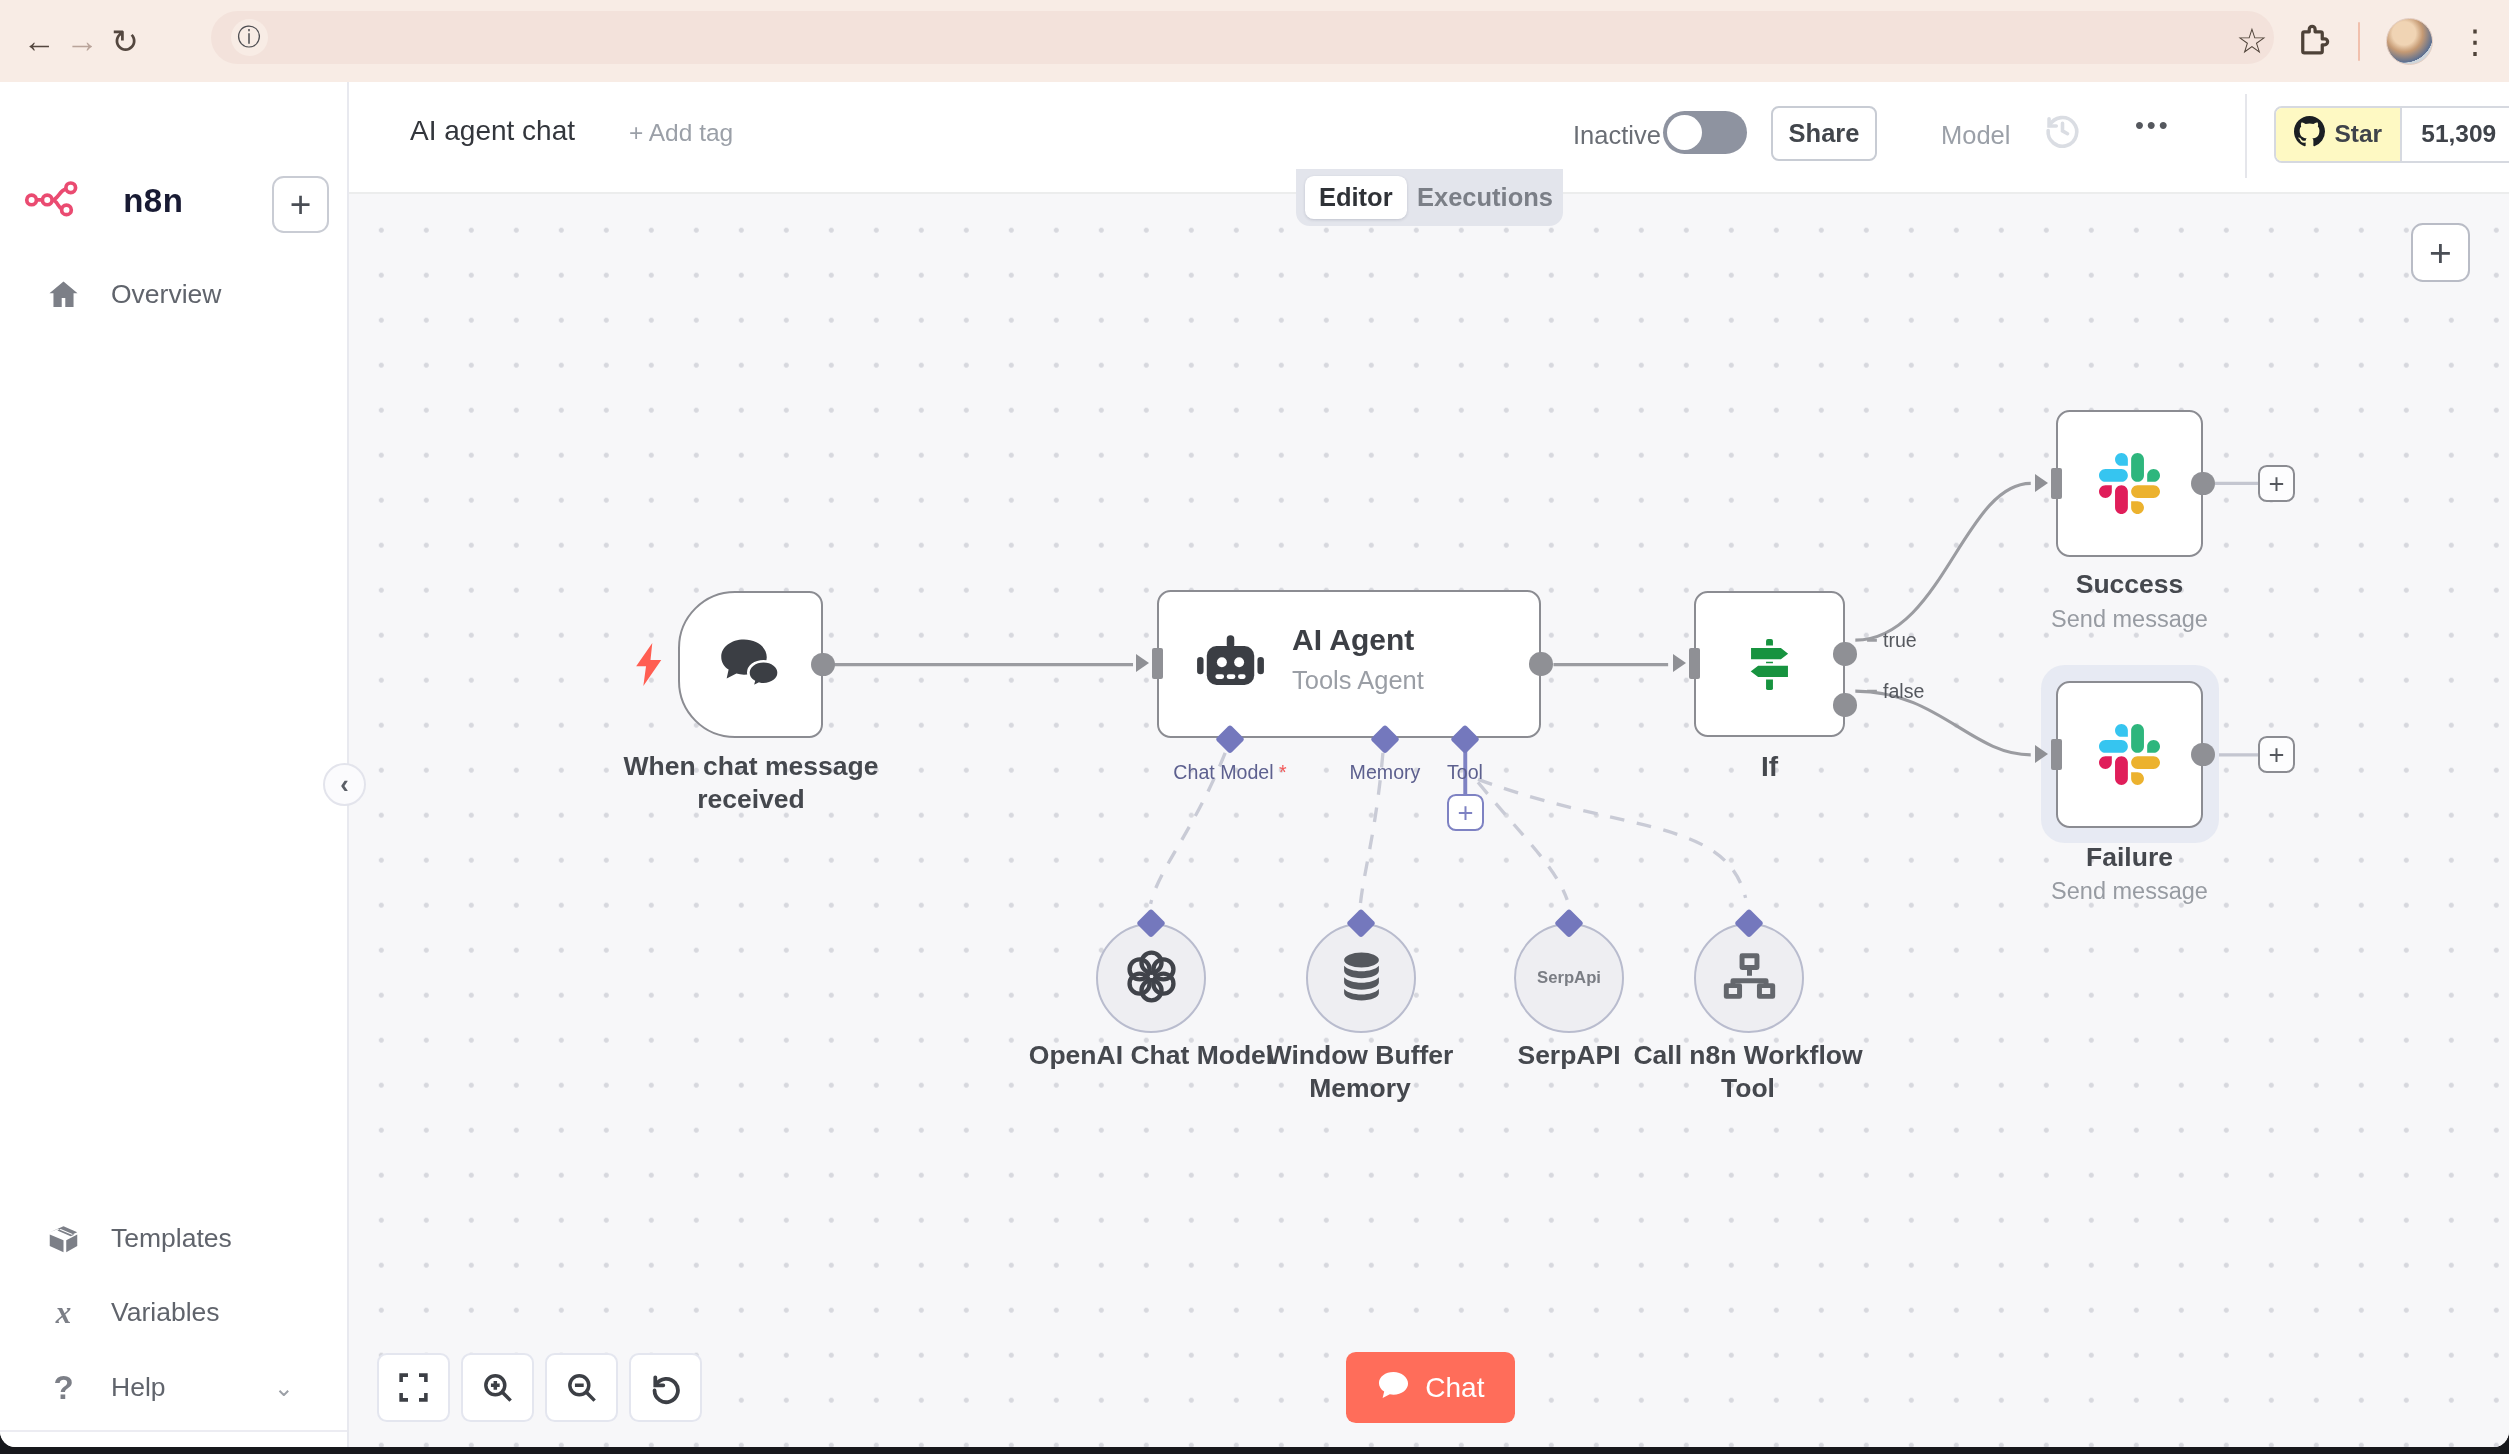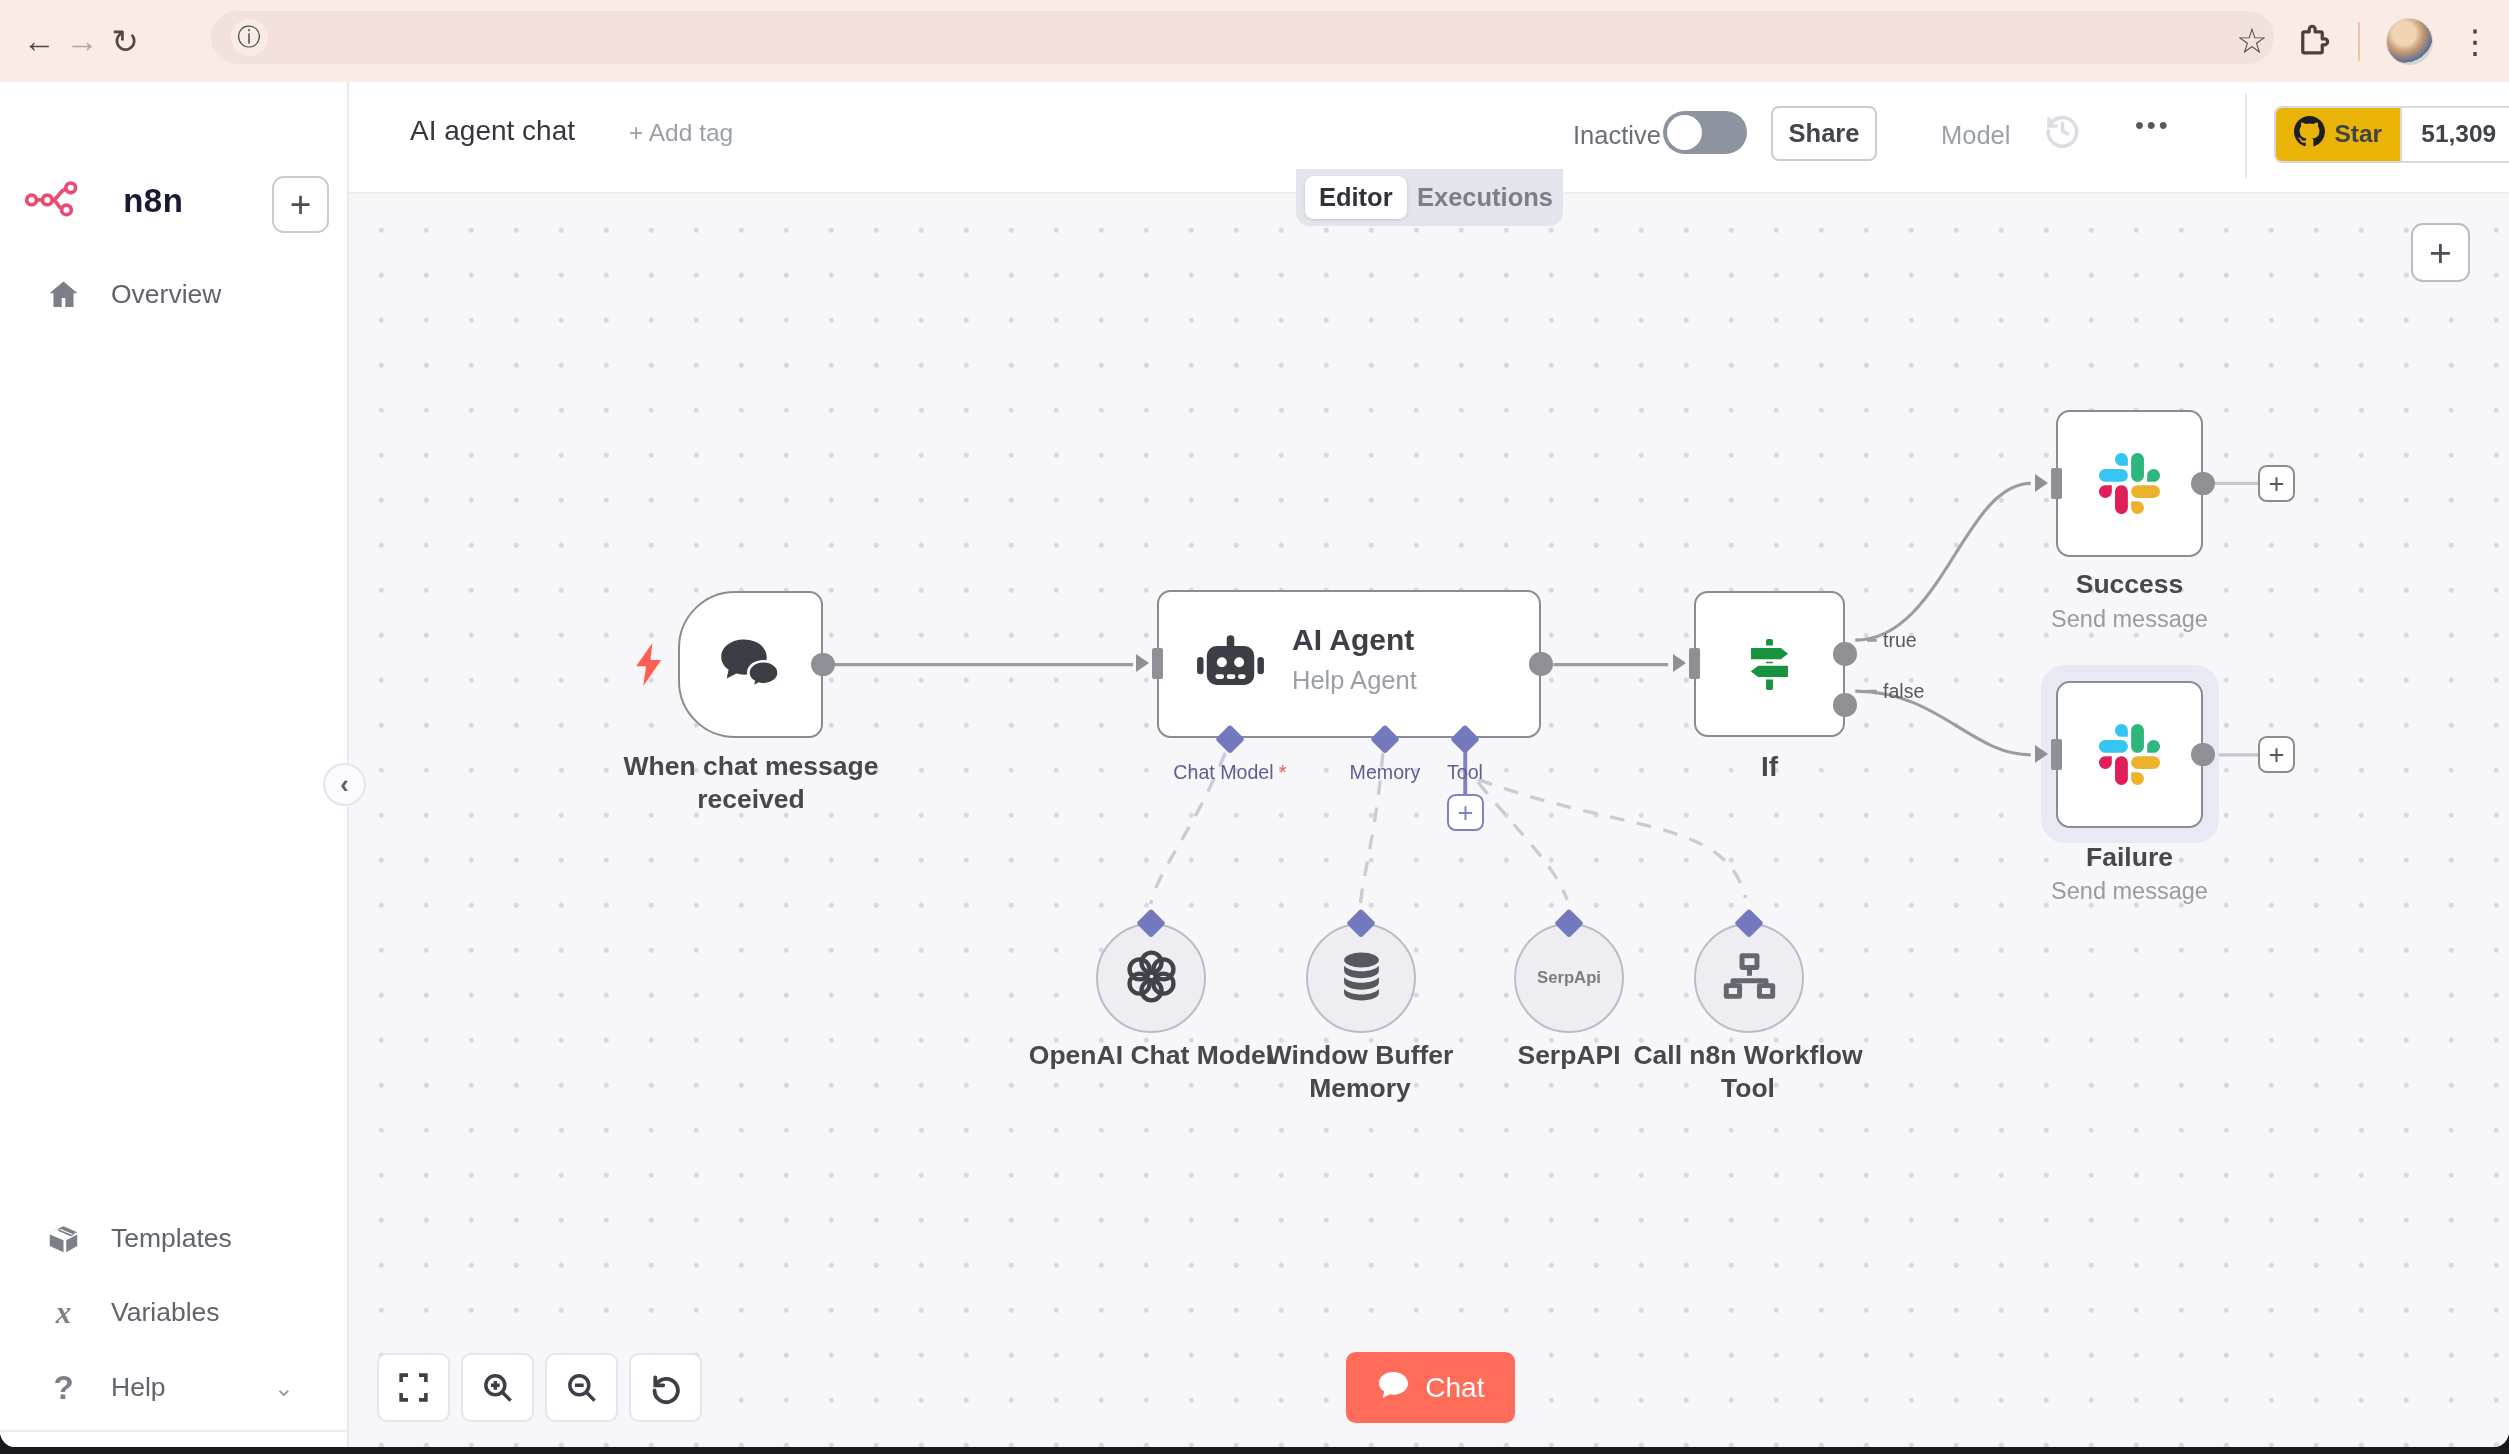--- a/index.html
+++ b/index.html
@@ -39,21 +39,21 @@
   .add-tag { position:absolute; left:280px; top:37px; font-size:24.5px; color:#9ba0a8; cursor:pointer; }
   .inactive-lbl { position:absolute; left:1224px; top:39px; font-size:25.5px; color:#6a6e75; }
   .toggle { position:absolute; left:1314px; top:29px; width:84px; height:43px; background:#8e93a0; border-radius:23.5px; cursor:pointer; }
   .toggle .knob { position:absolute; left:3.9px; top:3.9px; width:35px; height:35px; background:#fff; border-radius:50%; }
   .share-btn { position:absolute; left:1422px; top:23.5px; width:106px; height:55px; border:2px solid #c8ccd4; border-radius:7.8px; background:#fff; font-size:25.5px; color:#42464c; font-weight:600; display:flex; align-items:center; justify-content:center; cursor:pointer; }
   .saved-lbl { position:absolute; left:1592px; top:39px; font-size:25.5px; color:#9ba0a8; }
   .hist-ico { position:absolute; left:1692px; top:27.4px; }
   .hdr-dots { position:absolute; left:1786px; top:29px; font-size:25.5px; color:#55585e; letter-spacing:2.9px; cursor:pointer; }
   .hdr-div { position:absolute; left:1896px; top:11.8px; width:2px; height:84px; background:#e5e6eb; }
   .gh-widget { position:absolute; left:1925px; top:23.5px; height:57px; display:flex; border:2px solid #d6d9e0; border-radius:7.8px; overflow:hidden; cursor:pointer; }
-  .gh-left { display:flex; align-items:center; gap:9.8px; padding:0 17.6px; background:#eab308; border-right:2px solid #d6d9e0; font-size:24.5px; font-weight:600; color:#3f434a; }
+  .gh-left { display:flex; align-items:center; gap:9.8px; padding:0 17.6px; background:#fef9c3; border-right:2px solid #d6d9e0; font-size:24.5px; font-weight:600; color:#3f434a; }
   .gh-right { display:flex; align-items:center; padding:0 19.6px; background:#fff; font-size:24.5px; font-weight:600; color:#3f434a; }
 
   
   .tab-group { position:absolute; left:1296px; top:169px; width:267px; height:57px; background:#e3e5ec; border-radius:0 0 13.7px 13.7px; z-index:25; }
   .tab-editor { position:absolute; left:8.8px; top:6.9px; width:102px; height:43px; background:#fff; border-radius:8.8px; box-shadow:0 1px 2.9px rgba(40,44,70,.18); display:flex; align-items:center; justify-content:center; font-size:25.5px; font-weight:600; color:#2f3237; cursor:pointer; }
   .tab-exec { position:absolute; left:118px; top:6.9px; width:142px; height:43px; display:flex; align-items:center; justify-content:center; font-size:25.5px; font-weight:600; color:#7b7f87; cursor:pointer; }
 
   
   .canvas { position:absolute; left:349px; top:194px; width:2160px; height:1253px; background:#f7f7f9; background-image:radial-gradient(circle, #d7d8de 2.2px, transparent 2.5px); background-size:45px 45px; background-position:9.8px 13.7px; overflow:hidden; }
   .wires { position:absolute; left:0; top:0; }
@@ -241,21 +241,21 @@
           <circle cx="24" cy="27" r="4.6" fill="#fff"></circle>
             <circle cx="40" cy="27" r="4.6" fill="#fff"></circle>
           <g fill="#fff">
               <rect x="18" y="38" width="8" height="4.5" rx="2"></rect>
               <rect x="28.5" y="38" width="8" height="4.5" rx="2"></rect>
               <rect x="39" y="38" width="7" height="4.5" rx="2"></rect>
             </g>
         </svg>
       </div>
       <div style="position:absolute; left:133px; top:31px; font-size:30px; font-weight:600; color:#3c3f45;">AI Agent</div>
-      <div style="position:absolute; left:133px; top:74px; font-size:25.5px; color:#9a9ea5;">Help Agent</div>
+      <div style="position:absolute; left:133px; top:74px; font-size:25.5px; color:#9a9ea5;">Tools Agent</div>
       <div class="out-dot"></div>
     </div>
     <div class="diamond" style="left:881px; top:545px;"></div>
     <div class="diamond" style="left:1036px; top:545px;"></div>
     <div class="diamond" style="left:1116px; top:545px;"></div>
     <div class="port-lbl" style="left:881px; top:567px;"><span>Chat Model</span> <span class="req">*</span></div>
     <div class="port-lbl" style="left:1036px; top:567px;">Memory</div>
     <div class="port-lbl" style="left:1116px; top:567px;">Tool</div>
     <div class="plus-box purple" style="left:1098px; top:600px;">+</div>
 

